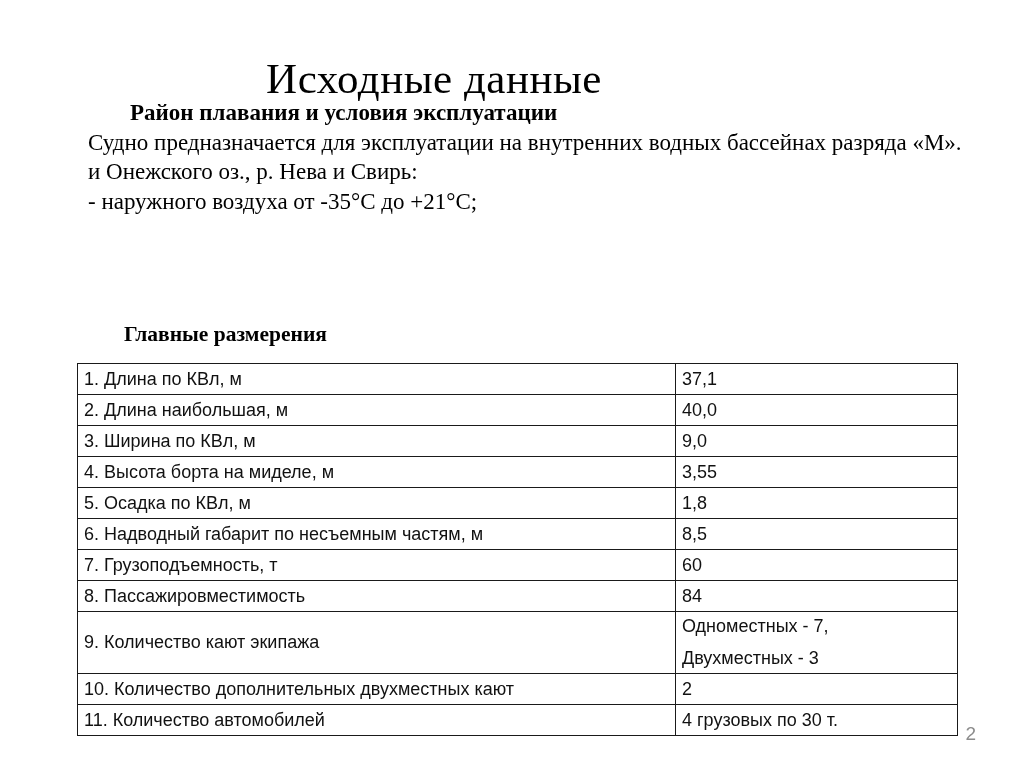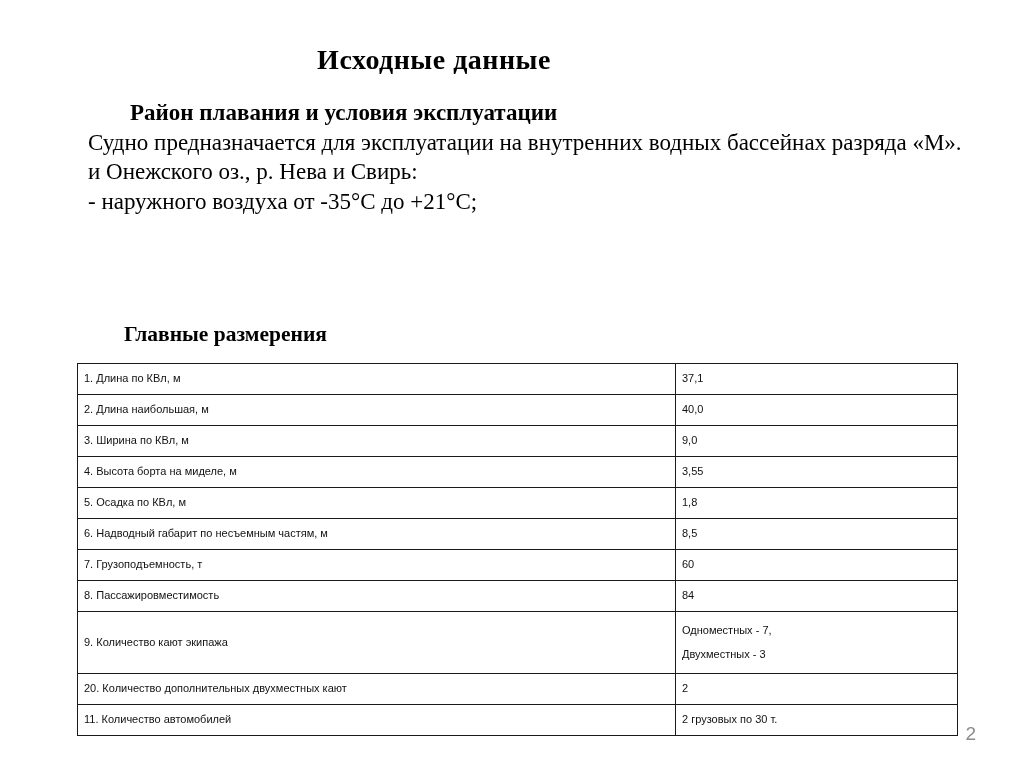--- a/index.html
+++ b/index.html
@@ -18,22 +18,22 @@
   }
 
   
   .slide-title {
     position: absolute;
     left: 0;
     top: 26px;
     width: 868px;
     text-align: center;
     font-family: "Liberation Serif", "DejaVu Serif", serif;
-    font-size: 28px;
-    font-weight: 700;
+    font-size: 43px;
+    font-weight: 400;
     letter-spacing: 0.5px;
     line-height: 1.1;
     white-space: nowrap;
   }
 
   
   .body-block {
     position: absolute;
     left: 88px;
     top: 98px;
@@ -78,21 +78,21 @@
     left: 77px;
     top: 363px;
     width: 880px;
     border-collapse: collapse;
     table-layout: fixed;
     font-family: "Liberation Sans", "DejaVu Sans", sans-serif;
   }
   .dims-table td {
     border: 1.6px solid #1a1a1a;
     padding: 0 6px;
-    font-size: 11px;
+    font-size: 18px;
     font-weight: 400;
     line-height: 1.25;
     color: #111111;
     vertical-align: middle;
     height: 31px;
     box-sizing: border-box;
   }
   .dims-table td.label-cell {
     width: 598px;
   }
@@ -176,25 +176,25 @@
       <tr class="tall-row">
         <td class="label-cell">9. Количество кают экипажа</td>
         <td class="value-cell">
           <span class="value-stack">
             <span>Одноместных - 7,</span>
             <span>Двухместных - 3</span>
           </span>
         </td>
       </tr>
       <tr>
-        <td class="label-cell">20. Количество дополнительных двухместных кают</td>
+        <td class="label-cell">10. Количество дополнительных двухместных кают</td>
         <td class="value-cell"> 2</td>
       </tr>
       <tr>
         <td class="label-cell">11. Количество автомобилей</td>
-        <td class="value-cell">2 грузовых по 30 т.</td>
+        <td class="value-cell">4 грузовых по 30 т.</td>
       </tr>
     </tbody>
   </table>
 
   <div class="page-number">2</div>
 
 </div>
 
 </body></html>

